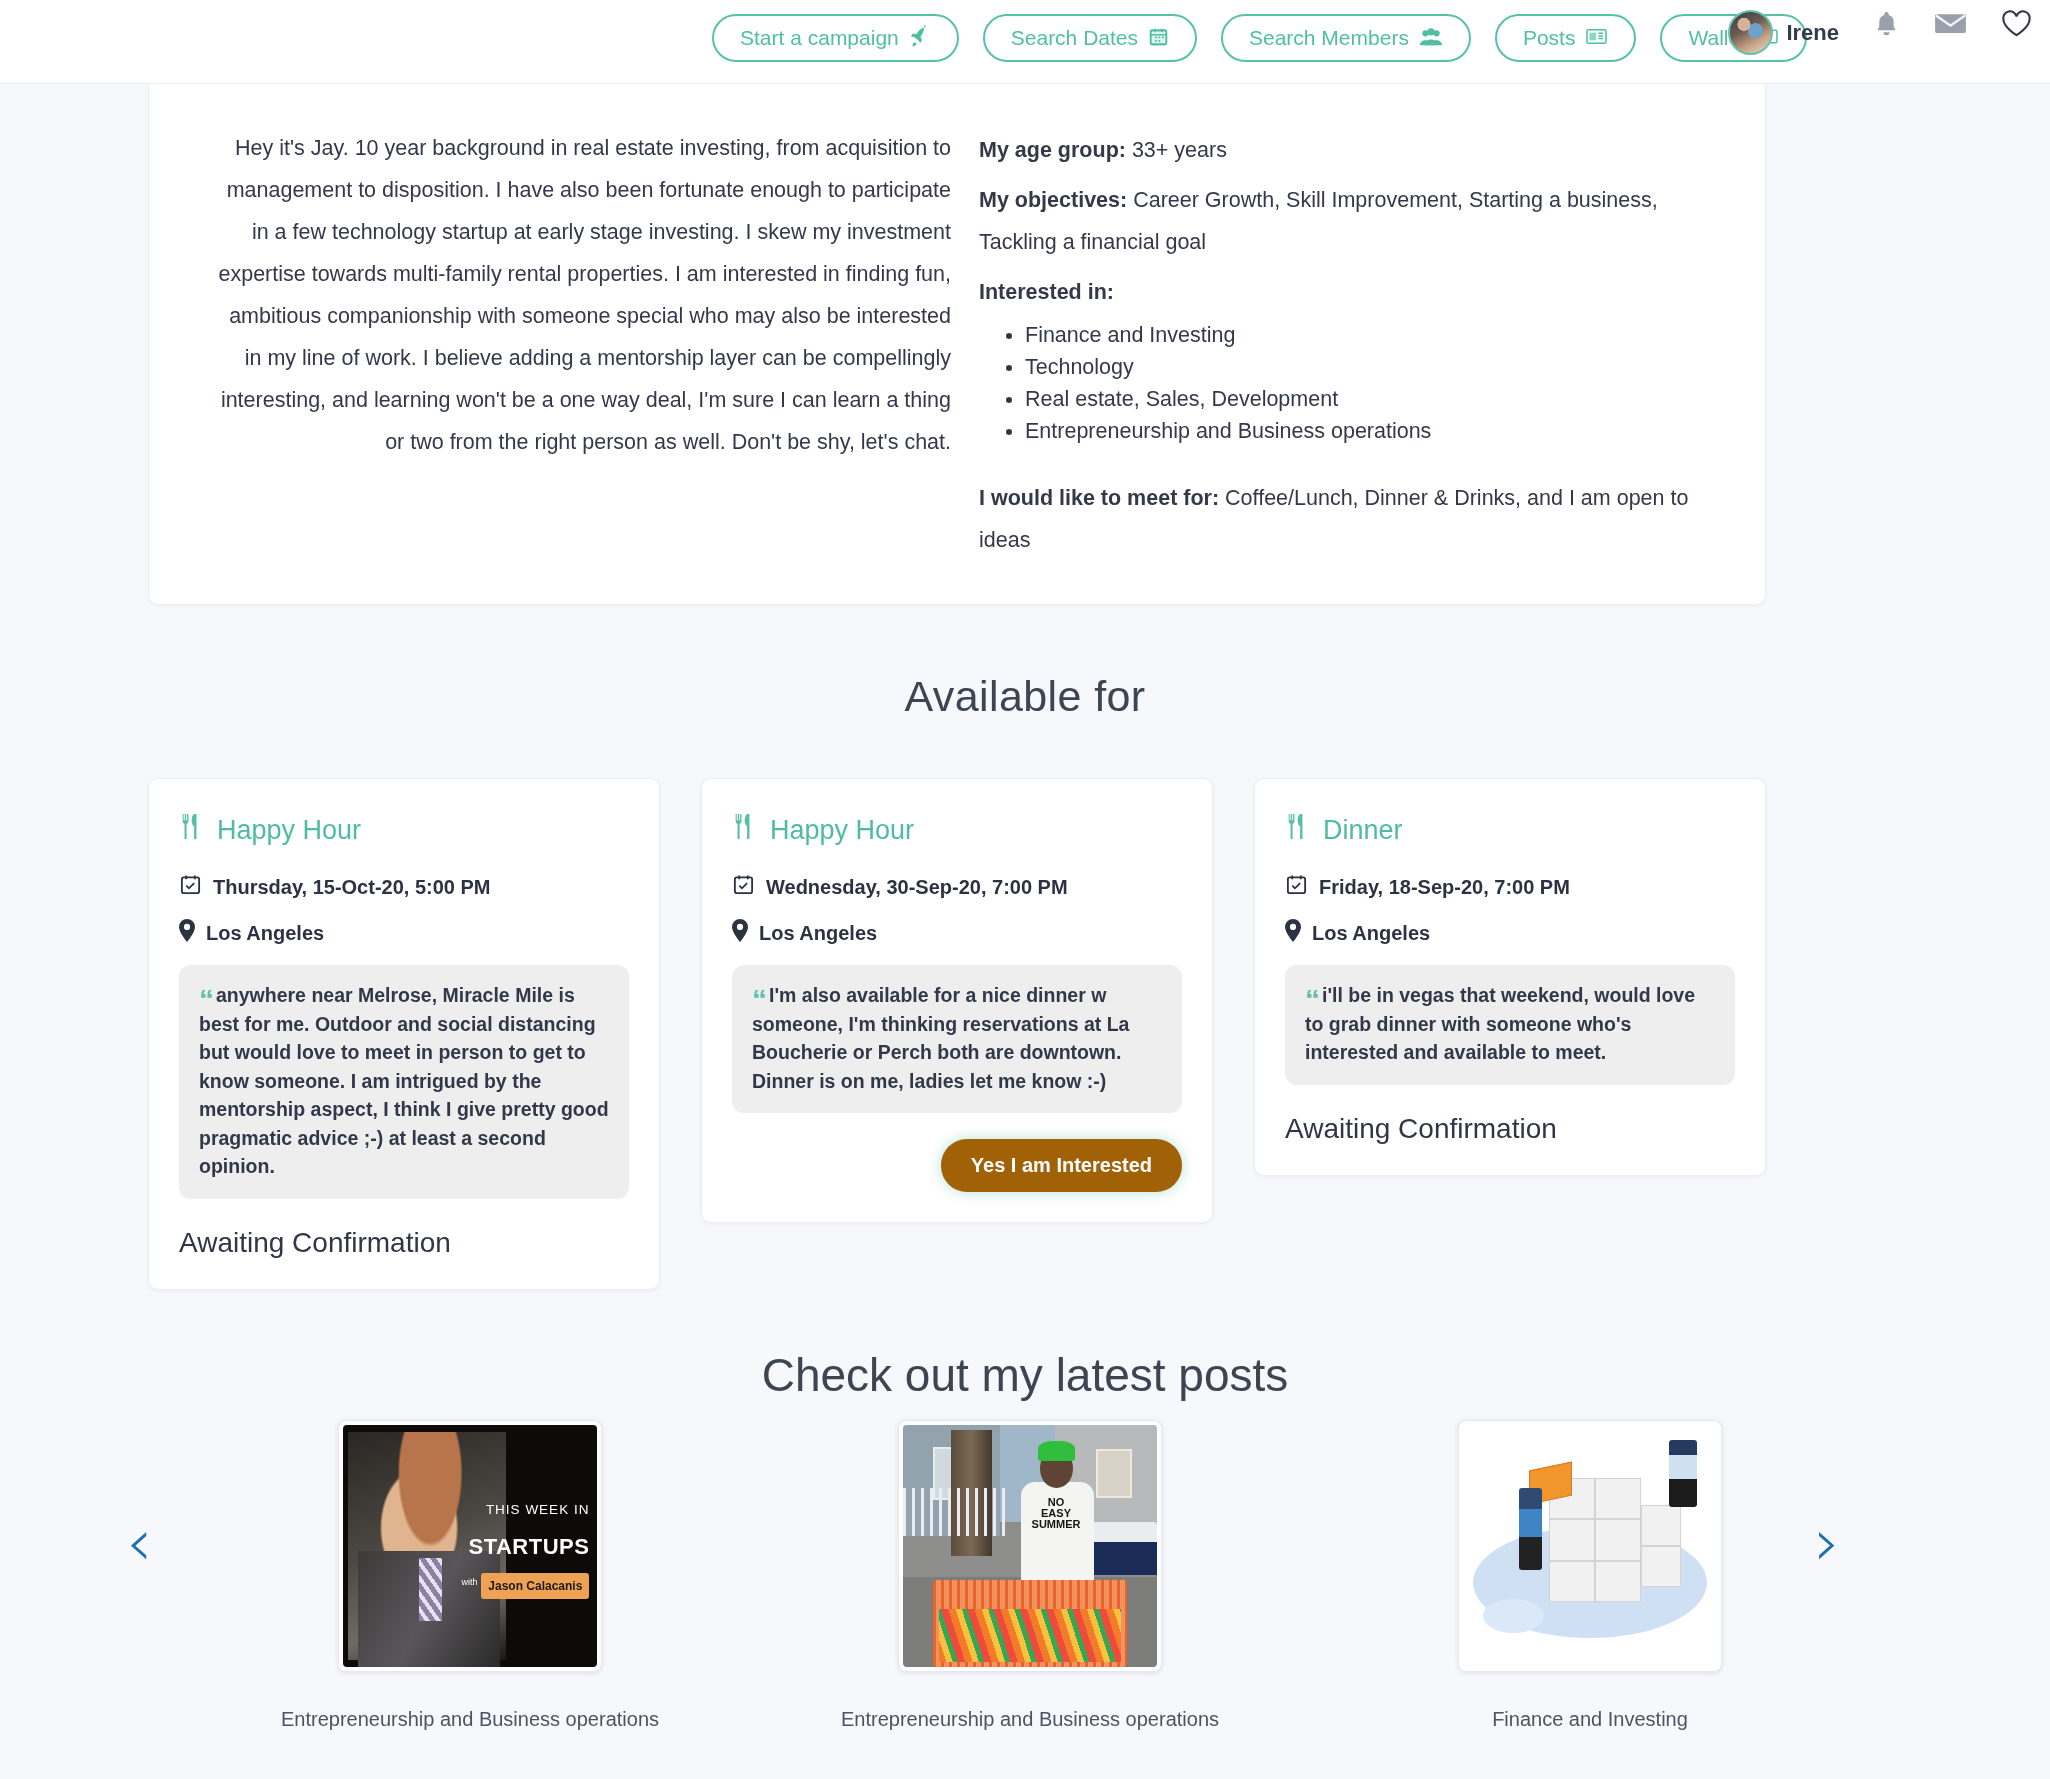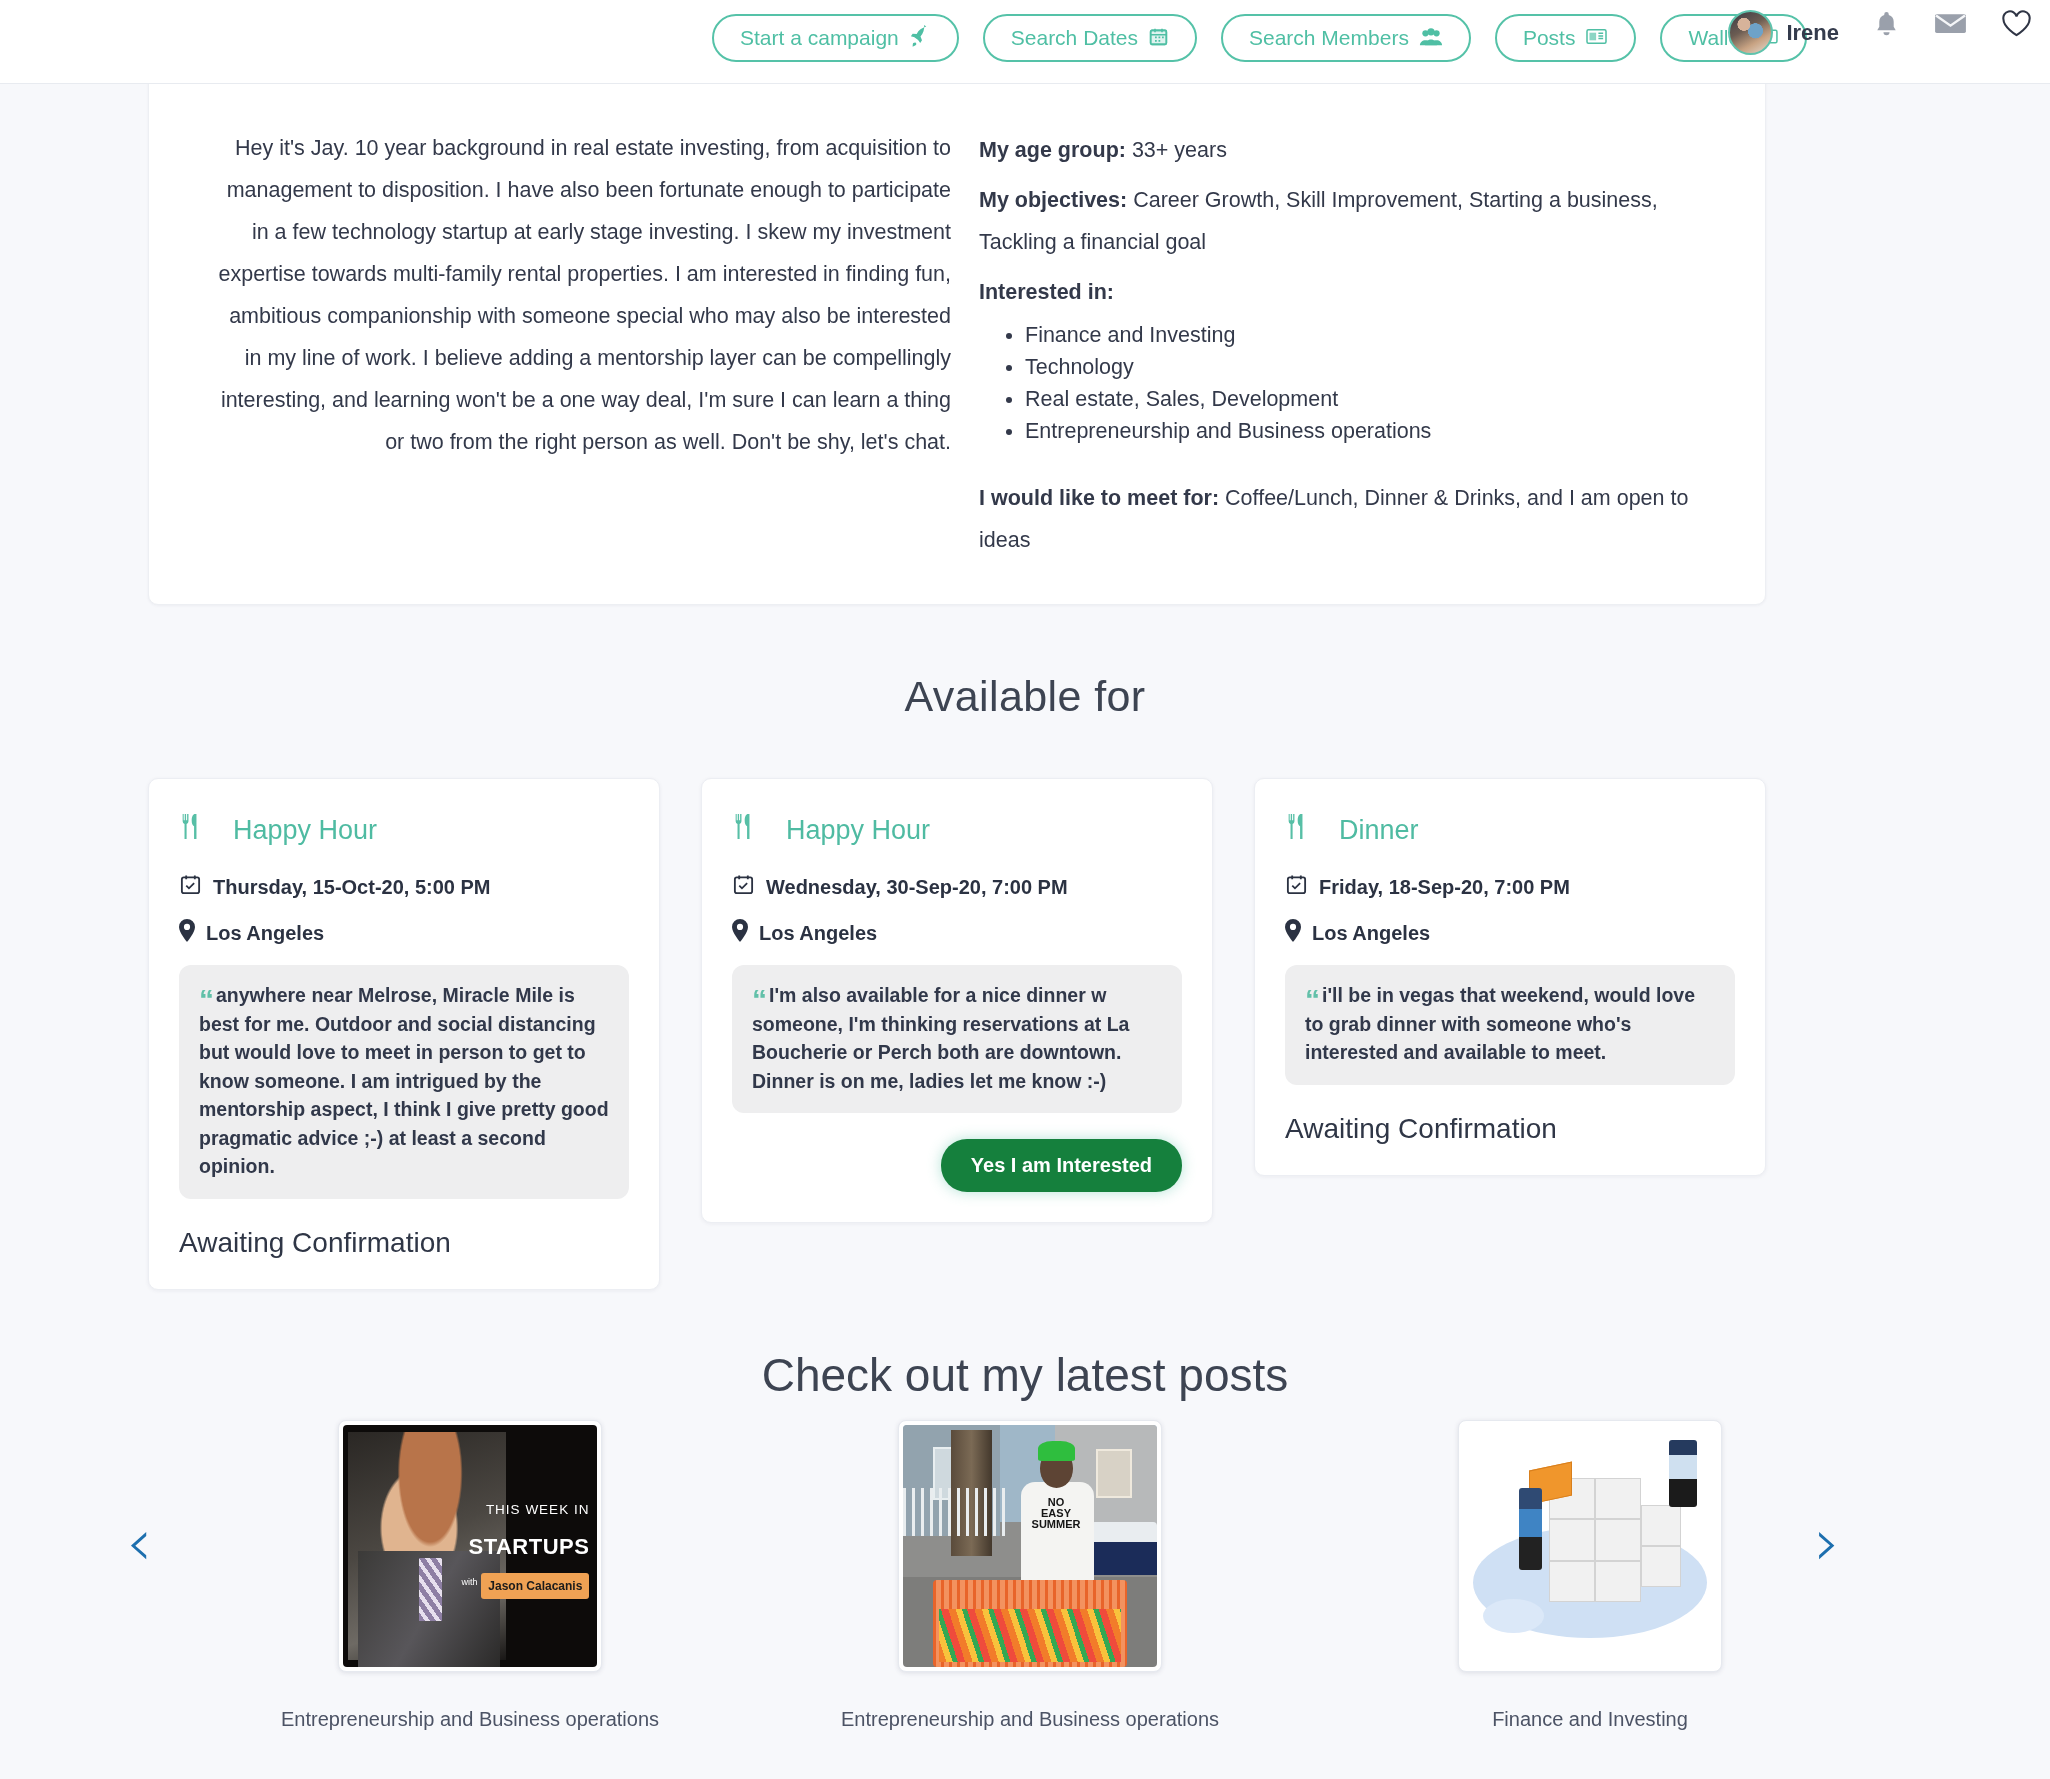--- a/index.html
+++ b/index.html
@@ -133,21 +133,21 @@
   .acard {
     background: #fff;
     border: 1px solid #eceef3;
     border-radius: 10px;
     box-shadow: 0 1px 4px rgba(30,40,70,0.06);
     padding: 34px 30px 30px 30px;
   }
   .acard-title {
     display: flex;
     align-items: center;
-    gap: 28px;
+    gap: 12px;
     color: #4fbba2;
     font-size: 27px;
     font-weight: 400;
     margin-bottom: 26px;
   }
   .meta-row {
     display: flex;
     align-items: center;
     gap: 11px;
     font-size: 20px;
@@ -176,21 +176,21 @@
     margin-right: 2px;
   }
   .await {
     margin-top: 28px;
     font-size: 28px;
     color: #2f3646;
   }
   .btn-interested {
     display: block;
     margin: 26px 0 0 auto;
-    background: #15803d;
+    background: #a16207;
     color: #fff;
     border: none;
     border-radius: 26px;
     font-size: 20px;
     font-weight: 700;
     padding: 15px 30px;
     cursor: pointer;
     box-shadow: 0 0 14px rgba(92,192,166,0.45);
   }
 

